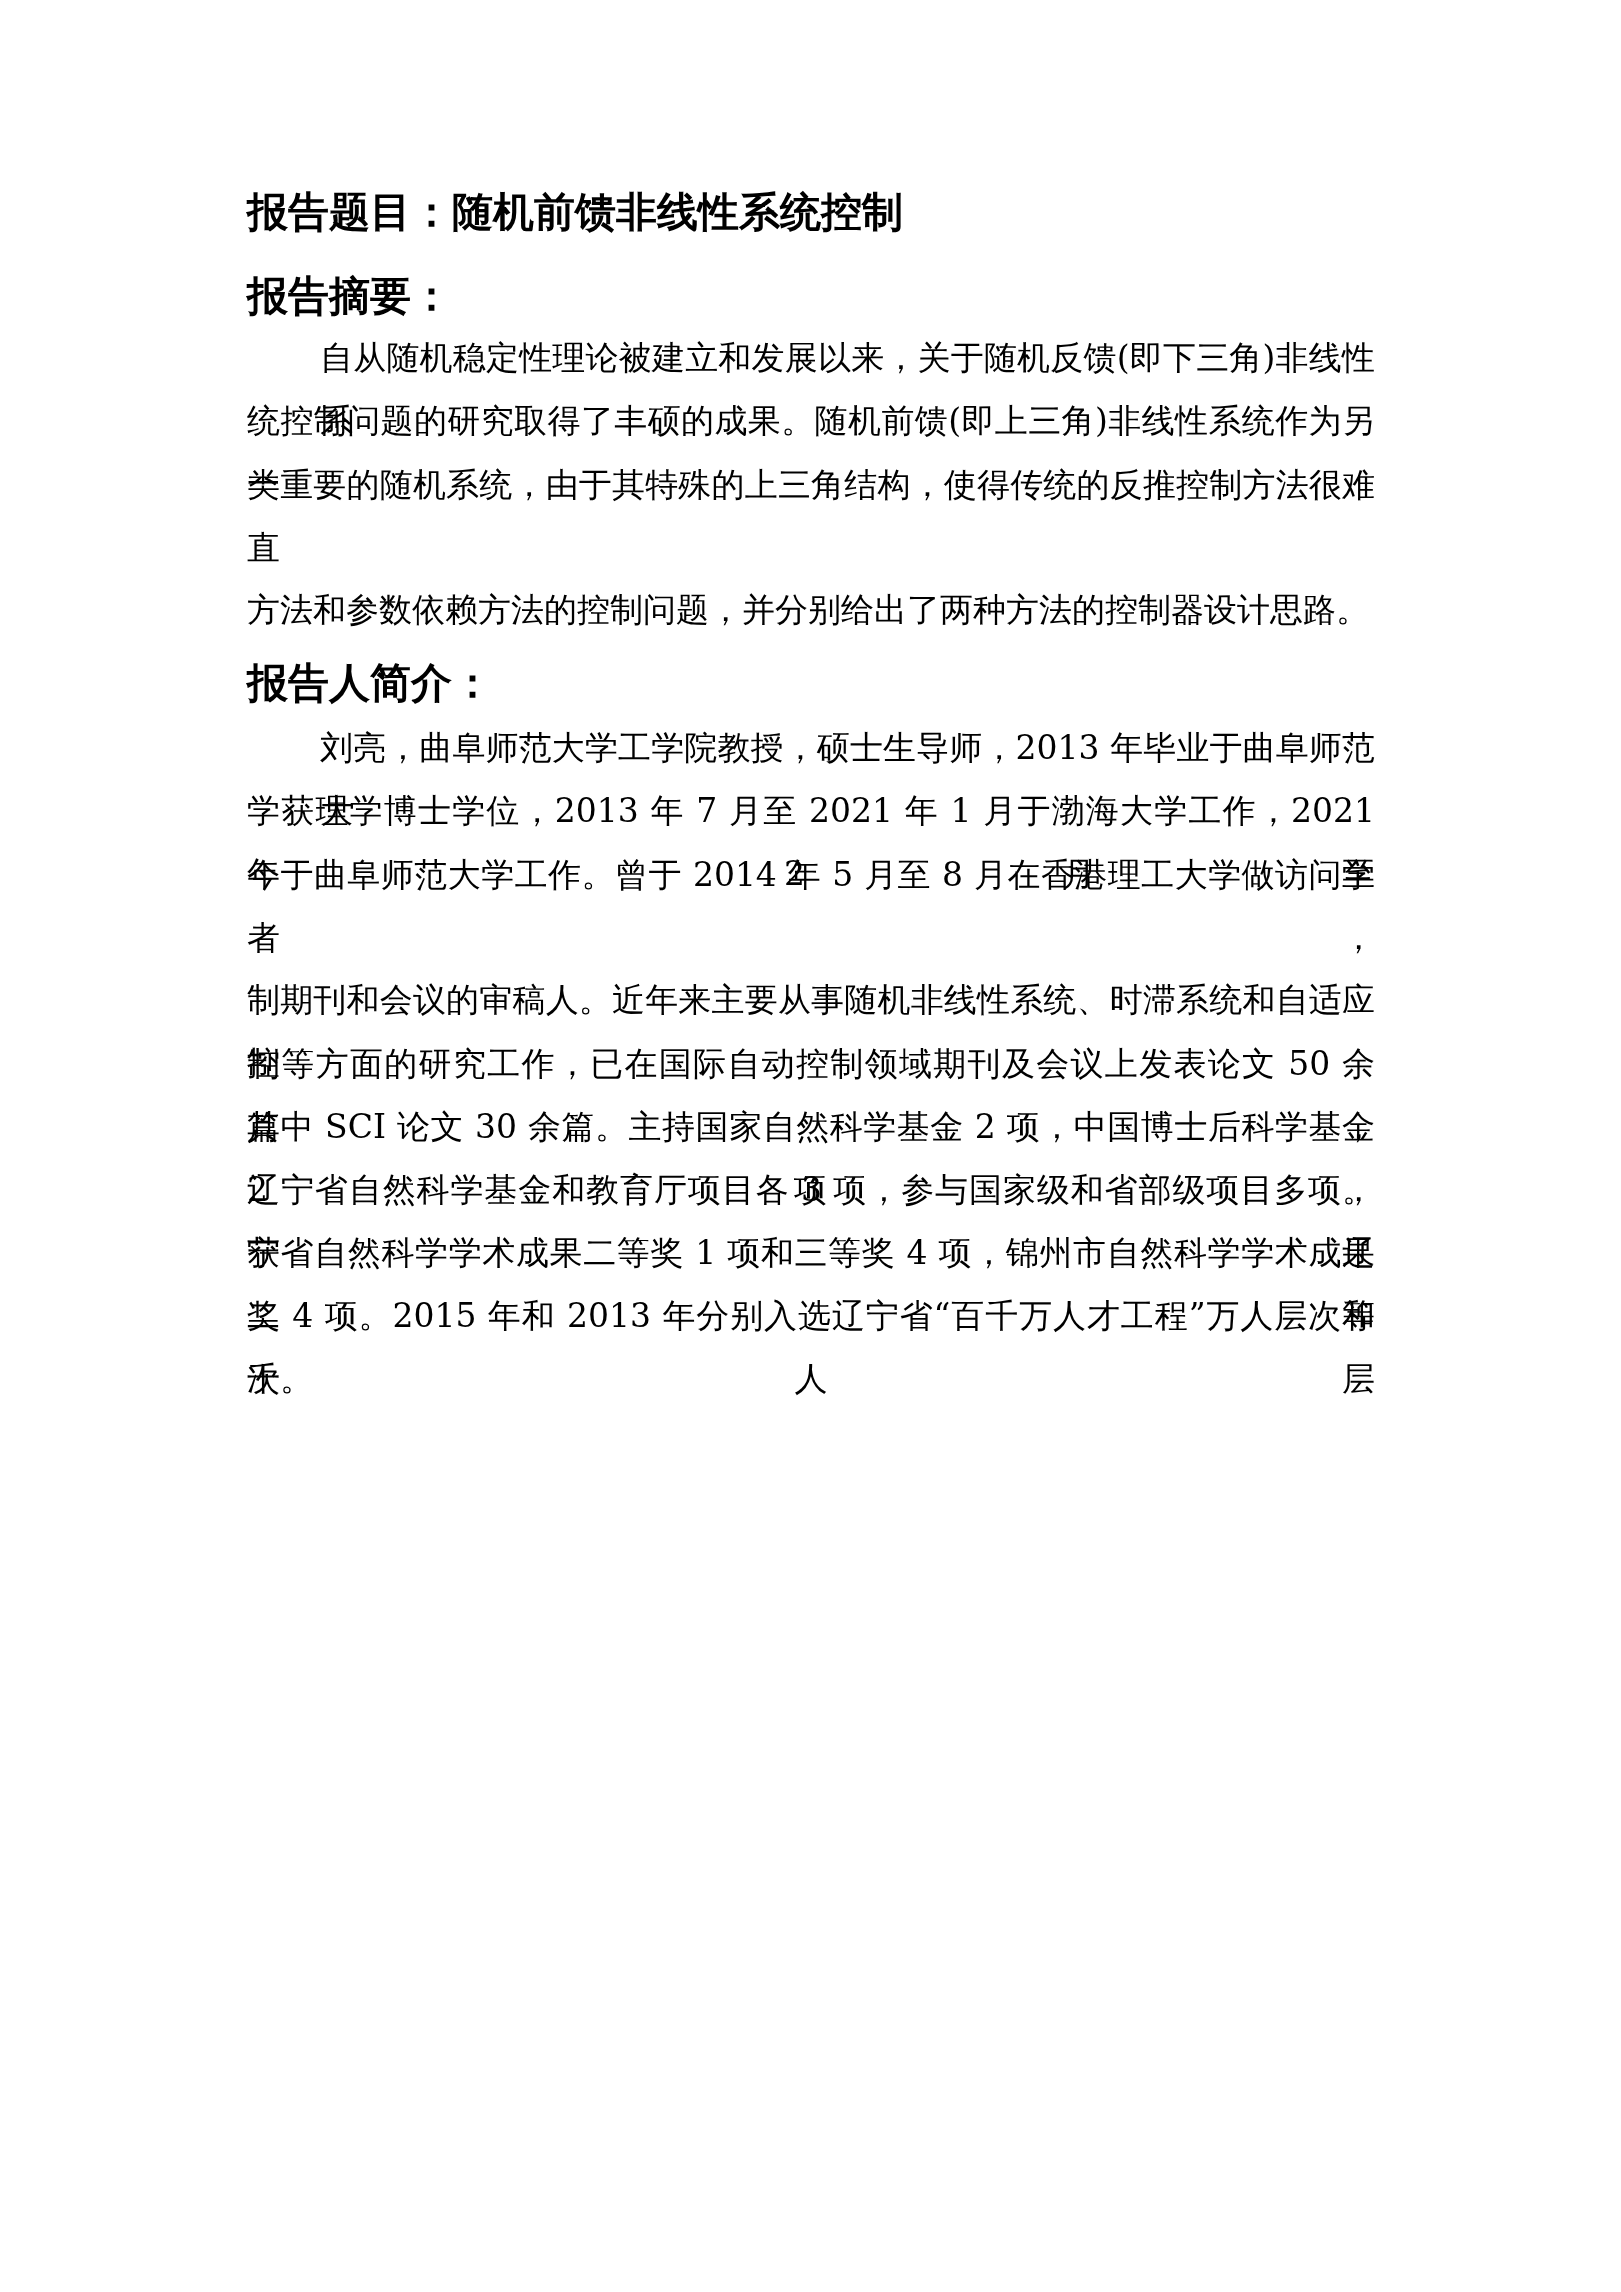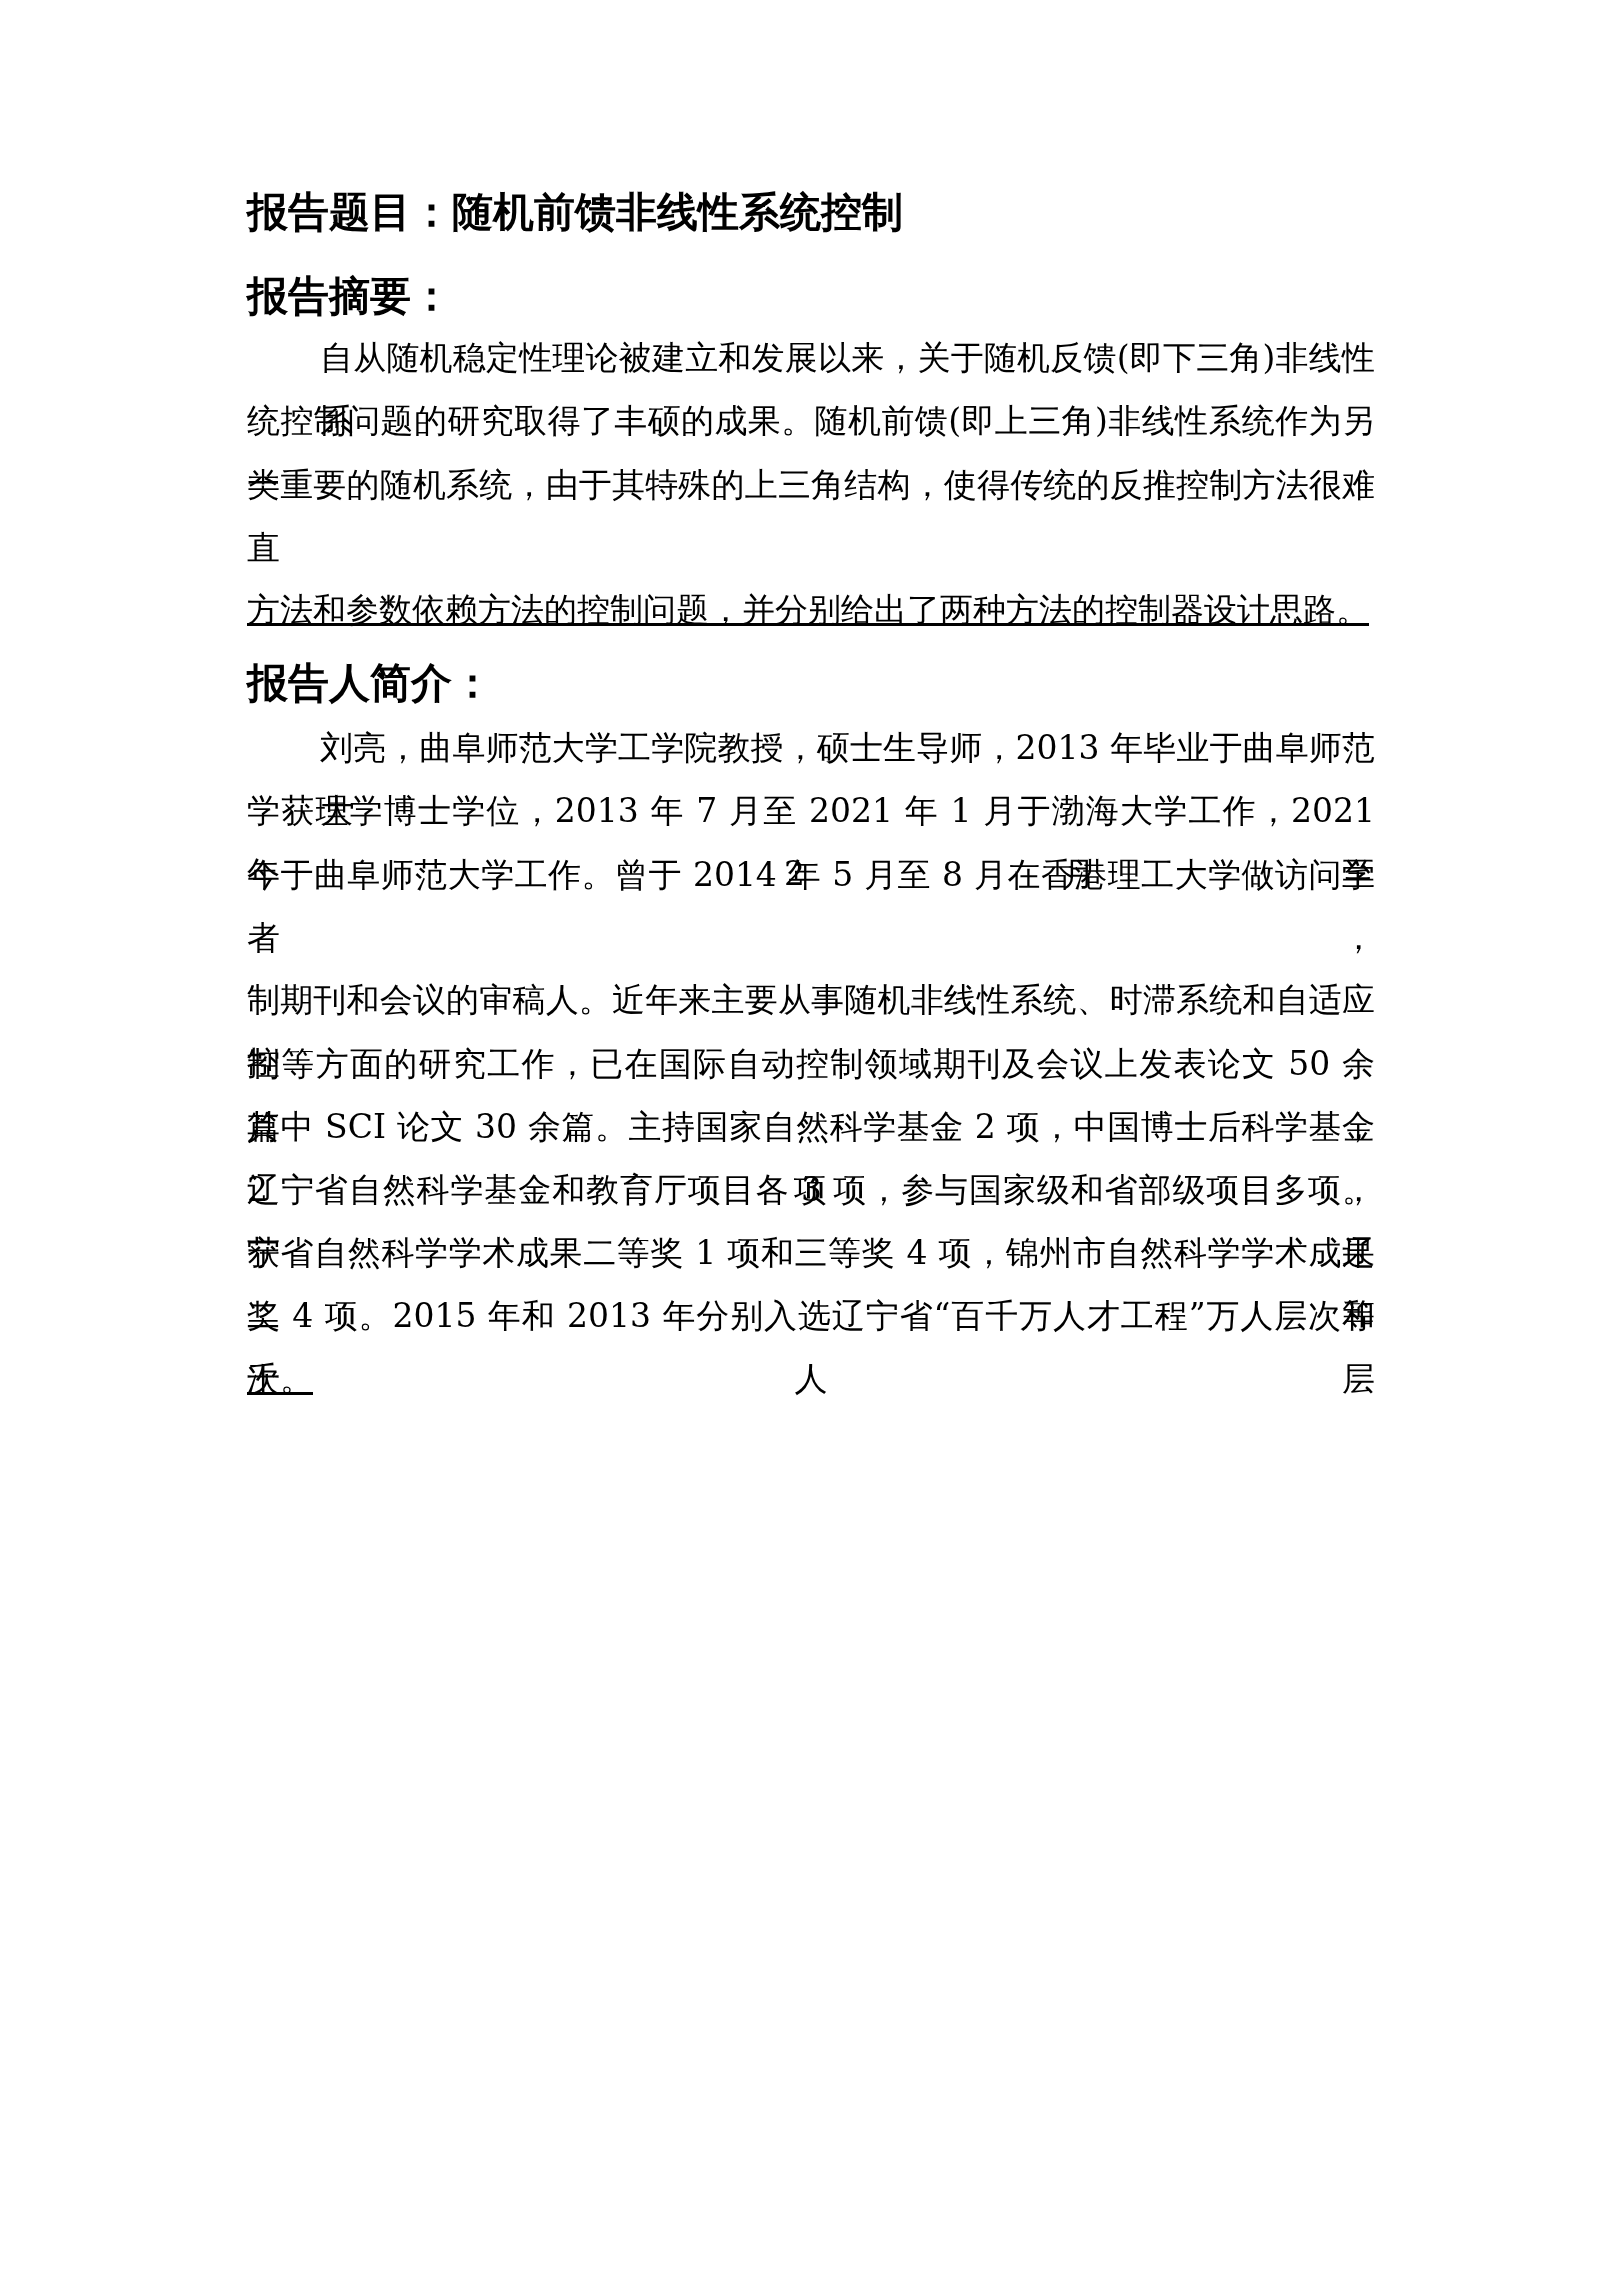--- a/index.html
+++ b/index.html
@@ -17,21 +17,21 @@
   .sec-heading{
     position:absolute;left:247px;width:1128px;
     font-size:41px;font-weight:bold;line-height:63px;white-space:nowrap;
   }
   .line{
     position:absolute;left:247px;width:1128px;height:63px;
     font-size:33px;line-height:63px;
     box-sizing:border-box;
     text-align:justify;text-align-last:justify;
   }
-  .line.end{text-align:right;text-align-last:left;white-space:nowrap;text-decoration:underline;}
+  .line.end{text-align:right;text-align-last:left;white-space:nowrap;}
   .line.indent{padding-left:73px;}
   
   #h-abstract{top:265px;}
   #h-bio{top:652px;}
   .abs-0{top:326px;} .abs-1{top:389px;} .abs-2{top:453px;}
   .abs-3{top:516px;} .abs-4{top:578px;}
   .bio-0{top:716px;}  .bio-1{top:779px;}  .bio-2{top:843px;}
   .bio-3{top:906px;}  .bio-4{top:968px;}  .bio-5{top:1032px;}
   .bio-6{top:1095px;} .bio-7{top:1158px;} .bio-8{top:1221px;}
   .bio-9{top:1284px;} .bio-10{top:1347px;}

